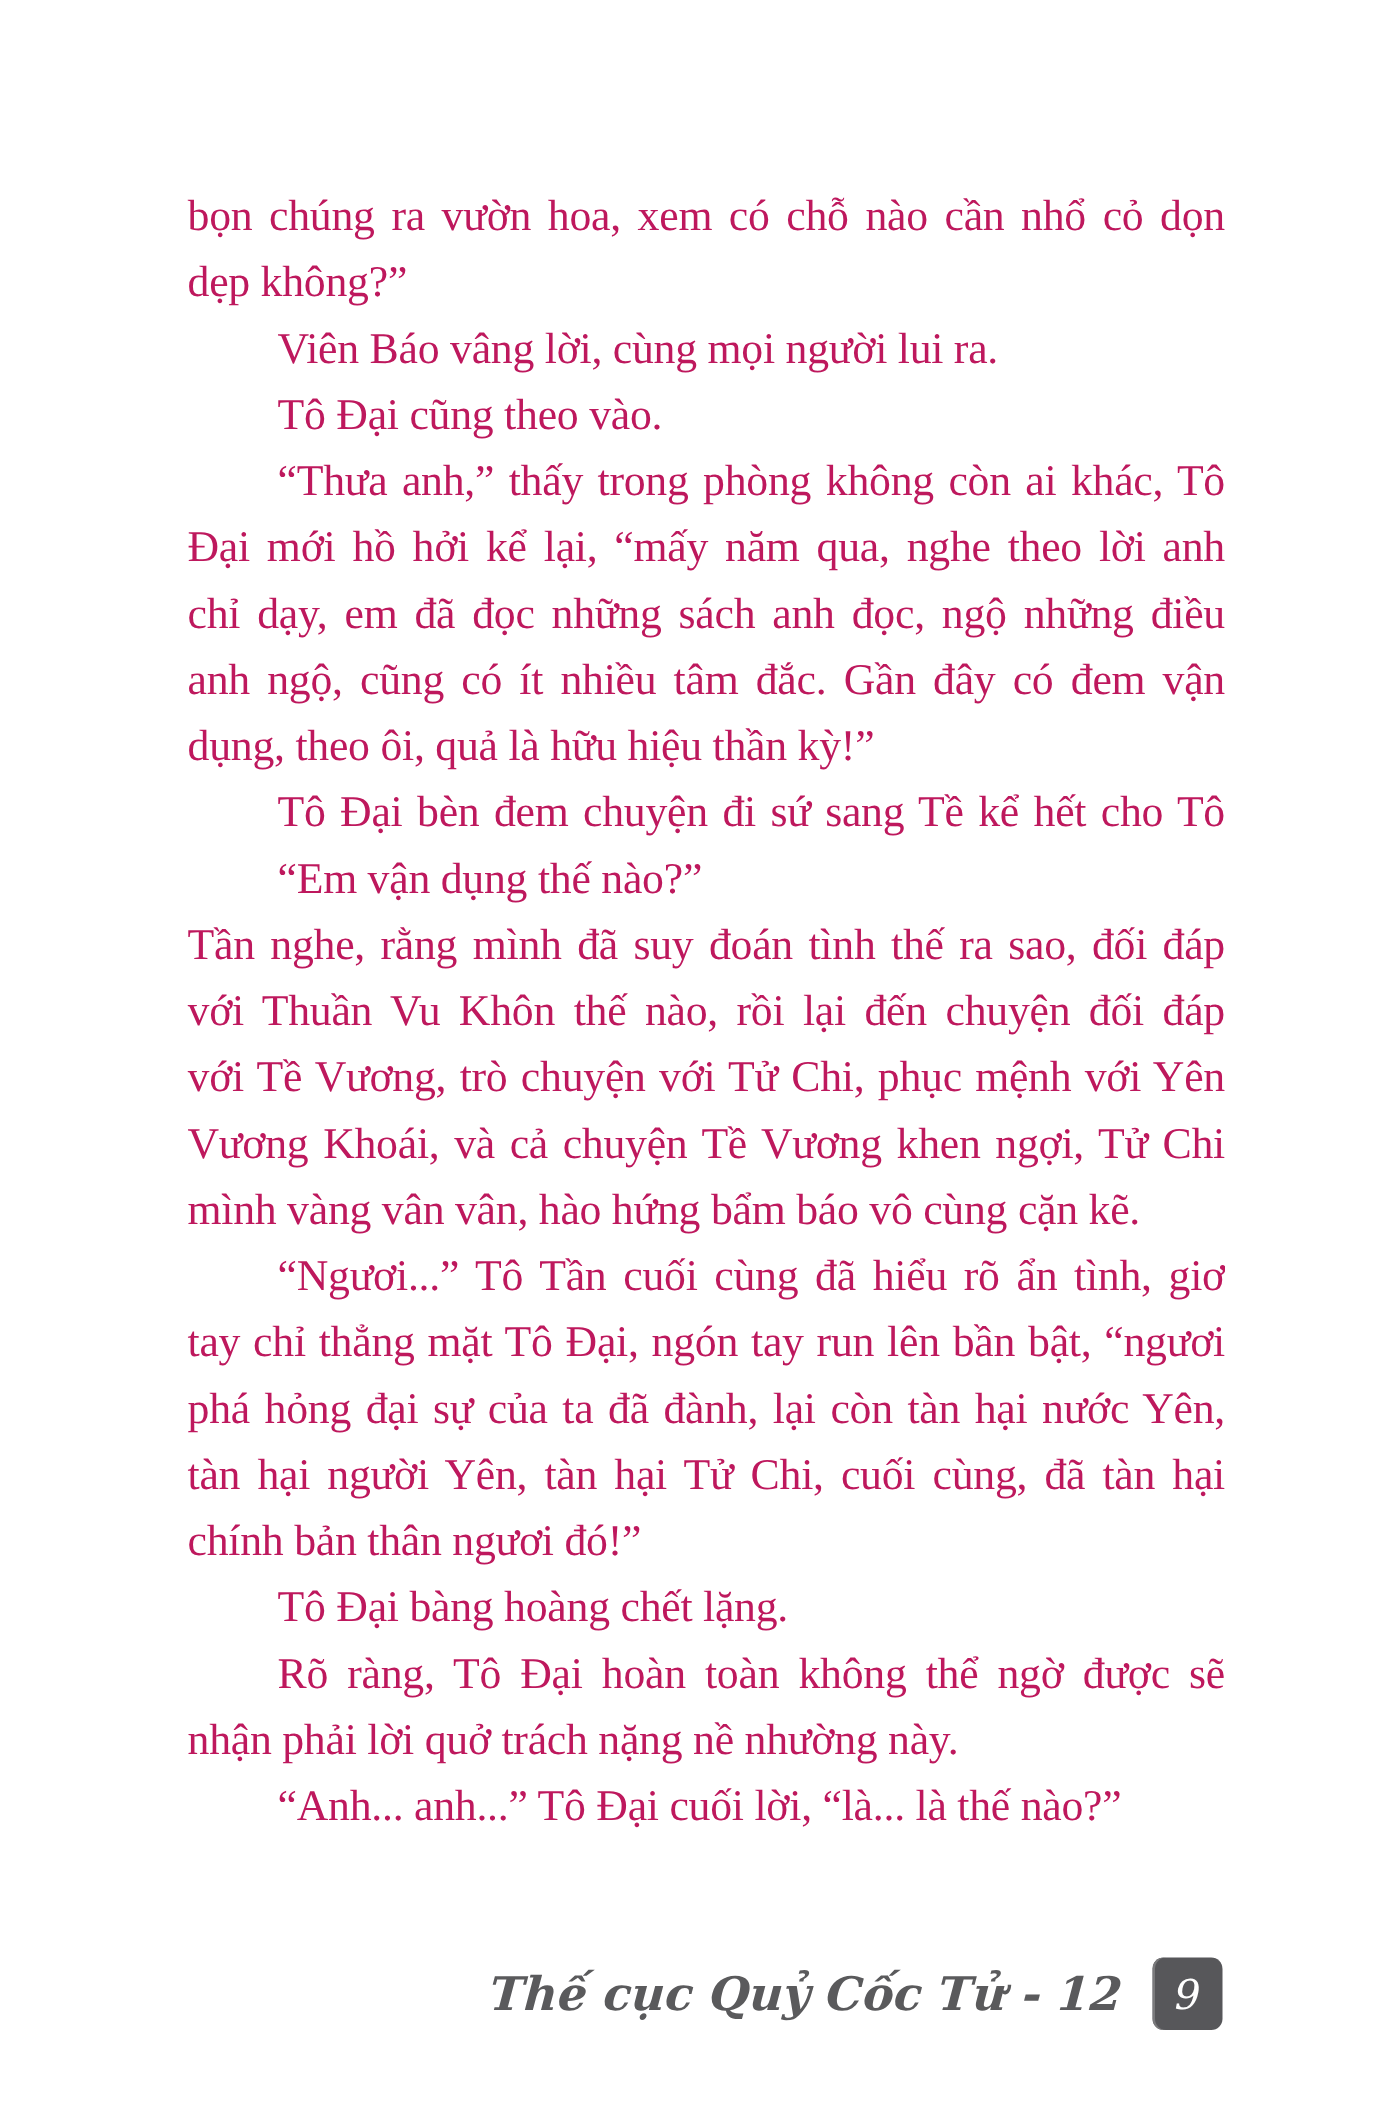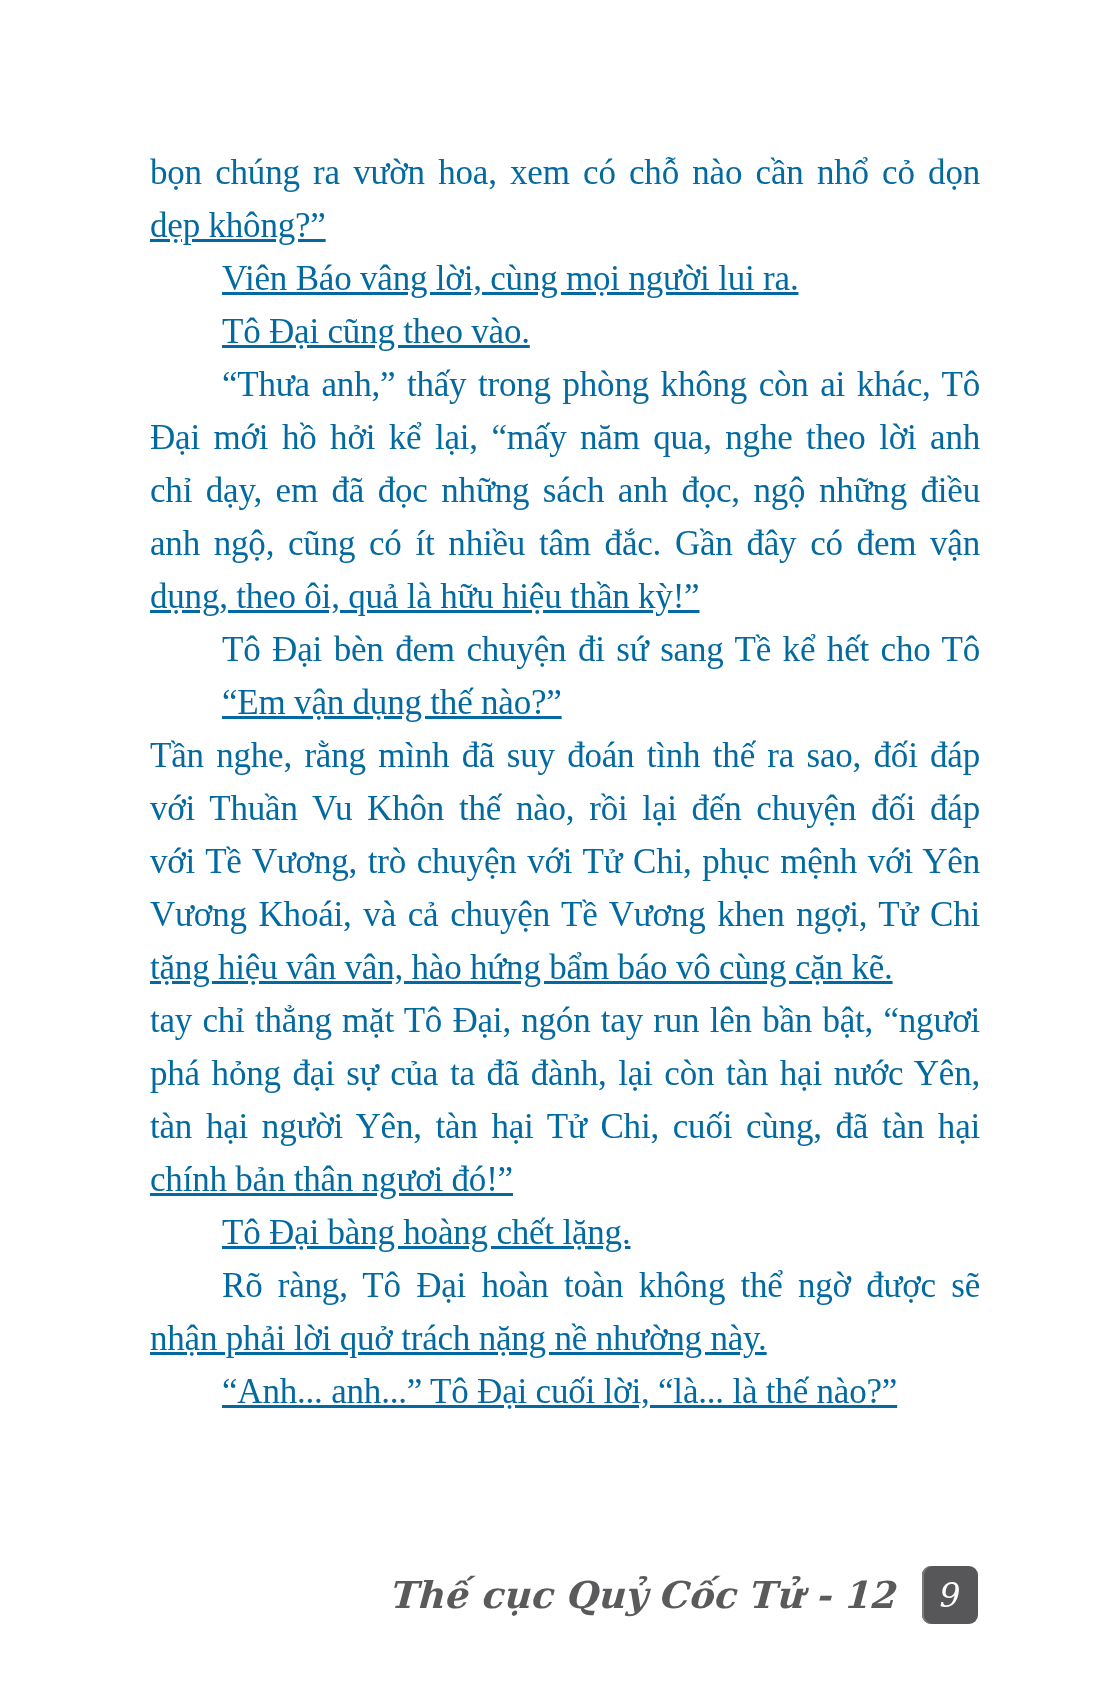--- a/index.html
+++ b/index.html
@@ -8,36 +8,35 @@
     width:1116px;height:1695px;
     background:#ffffff;
     overflow:hidden;
     font-family:"Liberation Serif","DejaVu Serif",serif;
     margin:0 auto;
   }
   .text-block{
     position:absolute;
     left:150px;top:146px;
     width:830px;
-    color:#0369a1;
+    color:#be185d;
   }
   .line{
     height:53px;
     line-height:53px;
     font-size:35px;
     letter-spacing:-0.2px;
     overflow:hidden;
     text-align:justify;
     text-align-last:justify;
     white-space:normal;
   }
   .line.final{
     text-align:center;
     text-align-last:left;
-    text-decoration:underline;
   }
   .line.indent{
     padding-left:72px;
   }
   .footer{
     position:absolute;
     top:1566px;
     right:138px;
     display:flex;
     align-items:center;
@@ -82,21 +81,22 @@
       <div class="line">Đại mới hồ hởi kể lại, “mấy năm qua, nghe theo lời anh</div>
       <div class="line">chỉ dạy, em đã đọc những sách anh đọc, ngộ những điều</div>
       <div class="line">anh ngộ, cũng có ít nhiều tâm đắc. Gần đây có đem vận</div>
       <div class="line final">dụng, theo ôi, quả là hữu hiệu thần kỳ!”</div>
       <div class="line indent">Tô Đại bèn đem chuyện đi sứ sang Tề kể hết cho Tô</div>
       <div class="line indent final">“Em vận dụng thế nào?”</div>
       <div class="line">Tần nghe, rằng mình đã suy đoán tình thế ra sao, đối đáp</div>
       <div class="line">với Thuần Vu Khôn thế nào, rồi lại đến chuyện đối đáp</div>
       <div class="line">với Tề Vương, trò chuyện với Tử Chi, phục mệnh với Yên</div>
       <div class="line">Vương Khoái, và cả chuyện Tề Vương khen ngợi, Tử Chi</div>
-      <div class="line final">tặng hiệu vân vân, hào hứng bẩm báo vô cùng cặn kẽ.</div>
+      <div class="line final">mình vàng vân vân, hào hứng bẩm báo vô cùng cặn kẽ.</div>
+      <div class="line indent">“Ngươi...” Tô Tần cuối cùng đã hiểu rõ ẩn tình, giơ</div>
       <div class="line">tay chỉ thẳng mặt Tô Đại, ngón tay run lên bần bật, “ngươi</div>
       <div class="line">phá hỏng đại sự của ta đã đành, lại còn tàn hại nước Yên,</div>
       <div class="line">tàn hại người Yên, tàn hại Tử Chi, cuối cùng, đã tàn hại</div>
       <div class="line final">chính bản thân ngươi đó!”</div>
       <div class="line indent final">Tô Đại bàng hoàng chết lặng.</div>
       <div class="line indent">Rõ ràng, Tô Đại hoàn toàn không thể ngờ được sẽ</div>
       <div class="line final">nhận phải lời quở trách nặng nề nhường này.</div>
       <div class="line indent final">“Anh... anh...” Tô Đại cuối lời, “là... là thế nào?”</div>
     </main>
 

